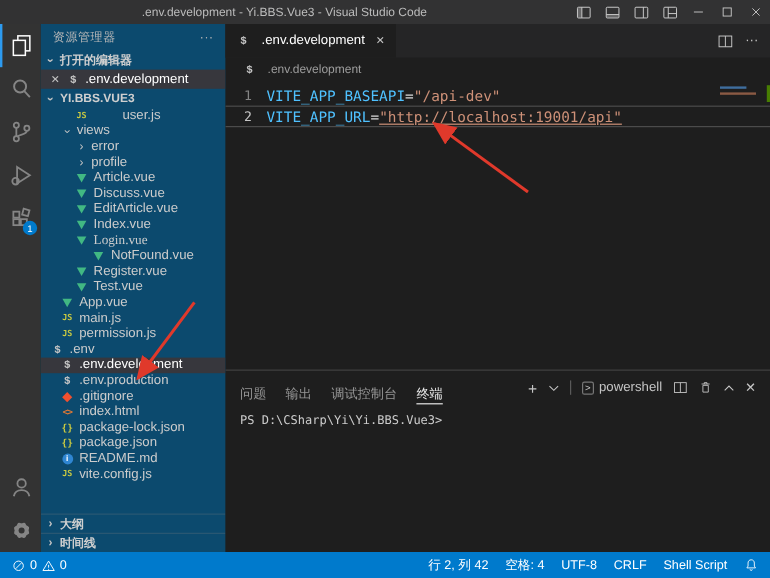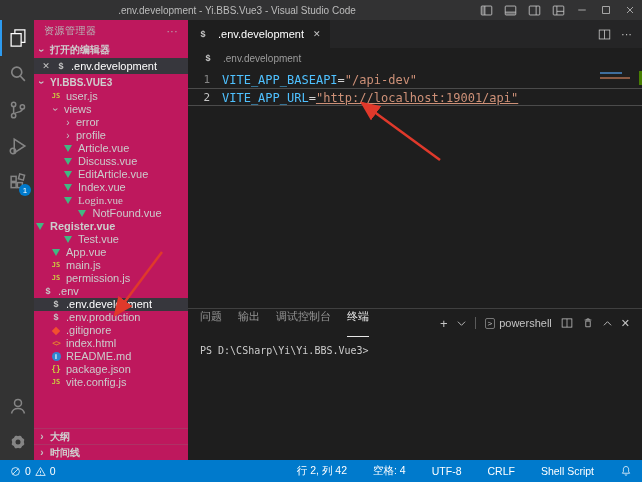--- a/index.html
+++ b/index.html
@@ -16,21 +16,21 @@
   .main{display:flex;height:440px}
 
   
   .activitybar{width:34px;background:#333333;display:flex;flex-direction:column;align-items:center;flex-shrink:0}
   .ab-item{width:34px;height:36px;display:flex;align-items:center;justify-content:center;position:relative;border-left:2px solid transparent;cursor:pointer}
   .ab-item.active{border-left-color:#2d9bf0}
   .ab-spacer{flex:1}
   .badge{position:absolute;right:3px;bottom:4px;min-width:12px;height:12px;border-radius:6px;background:#007acc;color:#fff;font-size:8px;display:flex;align-items:center;justify-content:center;padding:0 2px}
 
   
-  .sidebar{width:154px;background:#be185d;display:flex;flex-direction:column;flex-shrink:0;overflow:hidden}
+  .sidebar{width:154px;background:#0c4a6e;display:flex;flex-direction:column;flex-shrink:0;overflow:hidden}
   .sb-title{height:22px;display:flex;align-items:center;padding:0 10px;font-size:10px;color:#b8b8b8;letter-spacing:.5px}
   .sb-title .dots{margin-left:auto;color:#b8b8b8;cursor:pointer}
   .sb-sec{height:16px;display:flex;align-items:center;font-size:10px;font-weight:bold;color:#cfcfcf;cursor:pointer;padding-left:2px;white-space:nowrap}
   .oe-item{height:16px;display:flex;align-items:center;background:#37373d;color:#fff;cursor:pointer;padding-left:6px;white-space:nowrap}
   .oe-close{width:12px;font-size:9px;color:#c5c5c5;margin-right:3px;text-align:center}
   .trow{display:flex;align-items:center;height:13px;line-height:13px;color:#cccccc;cursor:pointer;white-space:nowrap;font-size:11px}
   .trow.selected{background:#37373d;color:#fff}
   .chev{width:12px;margin-right:2px;color:#c5c5c5;display:inline-block;text-align:center;font-size:10px;flex-shrink:0}
   .chev::before{content:"›";display:inline-block}
   .chev.down::before{transform:rotate(90deg)}
@@ -62,33 +62,33 @@
   .tok-str{color:#ce9178}
   .tok-str.link{text-decoration:underline}
   .minimap{position:absolute;top:4px;right:12px;display:flex;flex-direction:column;gap:3px;align-items:flex-start}
   .mm1{width:22px;height:2px;background:#3f6e9e}
   .mm2{width:30px;height:2px;background:#8a5a44}
   .ovr{position:absolute;right:0;top:3px;width:3px;height:14px;background:#487e02}
 
   
   .panel{height:152px;border-top:1px solid rgba(128,128,128,.35);display:flex;flex-direction:column}
   .panel-tabs{height:28px;display:flex;align-items:stretch;padding:0 12px;gap:16px;font-size:11px;color:#969696}
-  .ptab{display:flex;align-items:flex-start;border-bottom:1px solid transparent;cursor:pointer;white-space:nowrap}
+  .ptab{display:flex;align-items:flex-end;border-bottom:1px solid transparent;cursor:pointer;white-space:nowrap}
   .ptab.active{color:#e7e7e7;border-bottom-color:#e7e7e7}
   .panel-actions{margin-left:auto;display:flex;align-items:center;gap:9px;color:#c5c5c5}
   .pa-icon{display:flex;align-items:center;justify-content:center;cursor:pointer}
   .vdiv{width:1px;height:12px;background:#5a5a5a}
   .shell-chip{display:flex;align-items:center;gap:4px;cursor:pointer}
   .shell-glyph{font-size:8px;border:1px solid #777;border-radius:2px;padding:0 2px;line-height:9px;color:#c5c5c5}
   .terminal{flex:1;padding:8px 12px;font-family:"DejaVu Sans Mono",monospace;font-size:10px;color:#cccccc;white-space:pre}
 
   
   .statusbar{height:22px;background:#007acc;display:flex;align-items:center;color:#fff;font-size:10.5px;padding:0 10px}
   .sb-left{display:flex;align-items:center;gap:4px}
-  .sb-right{margin-left:auto;display:flex;align-items:center;gap:26px;white-space:nowrap}
+  .sb-right{margin-left:auto;display:flex;align-items:center;gap:14px;white-space:nowrap}
   .sb-item{display:flex;align-items:center;gap:3px;cursor:pointer}
 
   
   .overlay{position:absolute;left:0;top:0;pointer-events:none;z-index:50}
 </style>
 </head>
 <body>
 
 <div class="titlebar">
   <div class="tb-title">.env.development - Yi.BBS.Vue3 - Visual Studio Code</div>
@@ -205,21 +205,21 @@
     <div class="oe-item">
       <span class="oe-close">✕</span>
       <span class="ticon icon-shell"></span>
       <span>.env.development</span>
     </div>
     <div class="sb-sec">
       <span class="chev down"></span>
       <span>YI.BBS.VUE3</span>
     </div>
     <div id="tree-items">
-        <div class="trow" style="padding-left: 16px;">
+        <div class="trow" style="padding-left: 28px; gap: 24px;">
 
     <span class="ticon icon-js"></span>
     <span class="tlbl">user.js</span>
   </div>
         <div class="trow" style="padding-left: 16px;">
     <span class="chev down"></span>
 
     <span class="tlbl">views</span>
   </div>
         <div class="trow" style="padding-left: 28px;">
@@ -255,21 +255,21 @@
         <div class="trow" style="padding-left: 28px; font-family: Liberation Serif, serif;">
 
     <span class="ticon icon-vue"></span>
     <span class="tlbl">Login.vue</span>
   </div>
         <div class="trow" style="padding-left: 16px; justify-content: center;">
 
     <span class="ticon icon-vue"></span>
     <span class="tlbl">NotFound.vue</span>
   </div>
-        <div class="trow" style=" font-weight: bold;">
+        <div class="trow" style="padding-left: 28px;">
 
     <span class="ticon icon-vue"></span>
     <span class="tlbl">Register.vue</span>
   </div>
         <div class="trow" style="padding-left: 28px;">
 
     <span class="ticon icon-vue"></span>
     <span class="tlbl">Test.vue</span>
   </div>
         <div class="trow" style="padding-left: 16px;">
@@ -307,27 +307,32 @@
     <span class="ticon icon-git"></span>
     <span class="tlbl">.gitignore</span>
   </div>
         <div class="trow" style="padding-left: 16px;">
 
     <span class="ticon icon-html"></span>
     <span class="tlbl">index.html</span>
   </div>
         <div class="trow" style="padding-left: 16px;">
 
+    <span class="ticon icon-json"></span>
+    <span class="tlbl">package-lock.json</span>
+  </div>
+        <div class="trow" style="padding-left: 16px;">
+
+    <span class="ticon icon-json"></span>
+    <span class="tlbl">package.json</span>
+  </div>
+        <div class="trow" style="padding-left: 16px;">
+
     <span class="ticon icon-md"></span>
     <span class="tlbl">README.md</span>
-  </div>
-        <div class="trow" style="padding-left: 16px;">
-
-    <span class="ticon icon-json"></span>
-    <span class="tlbl">package.json</span>
   </div>
         <div class="trow" style="padding-left: 16px;">
 
     <span class="ticon icon-js"></span>
     <span class="tlbl">vite.config.js</span>
   </div>
       </div>
     <div class="sb-fill"></div>
     <div class="sb-sec sb-bottom" style="height:16px">
       <span class="chev"></span>

